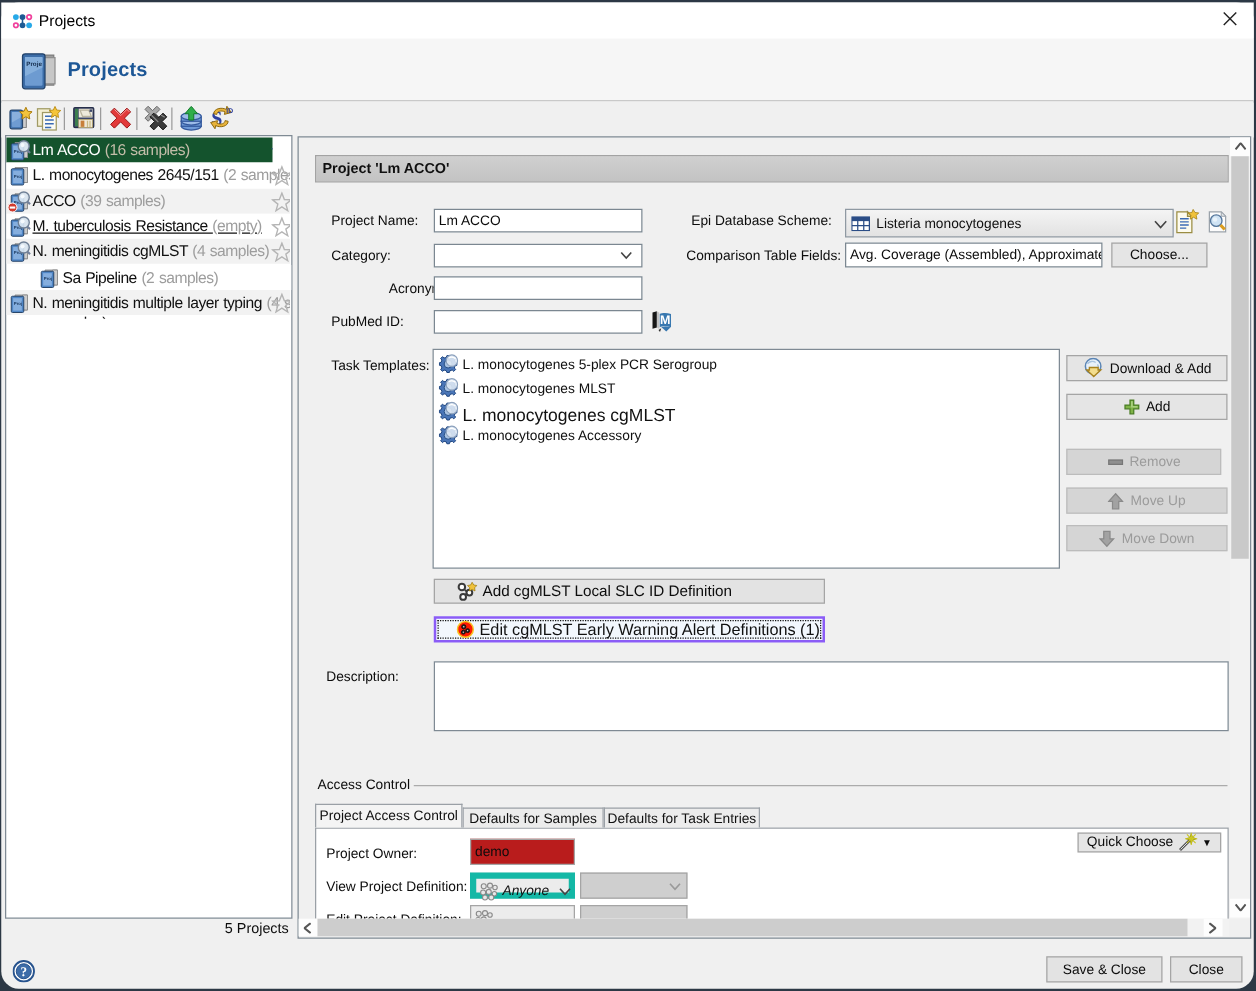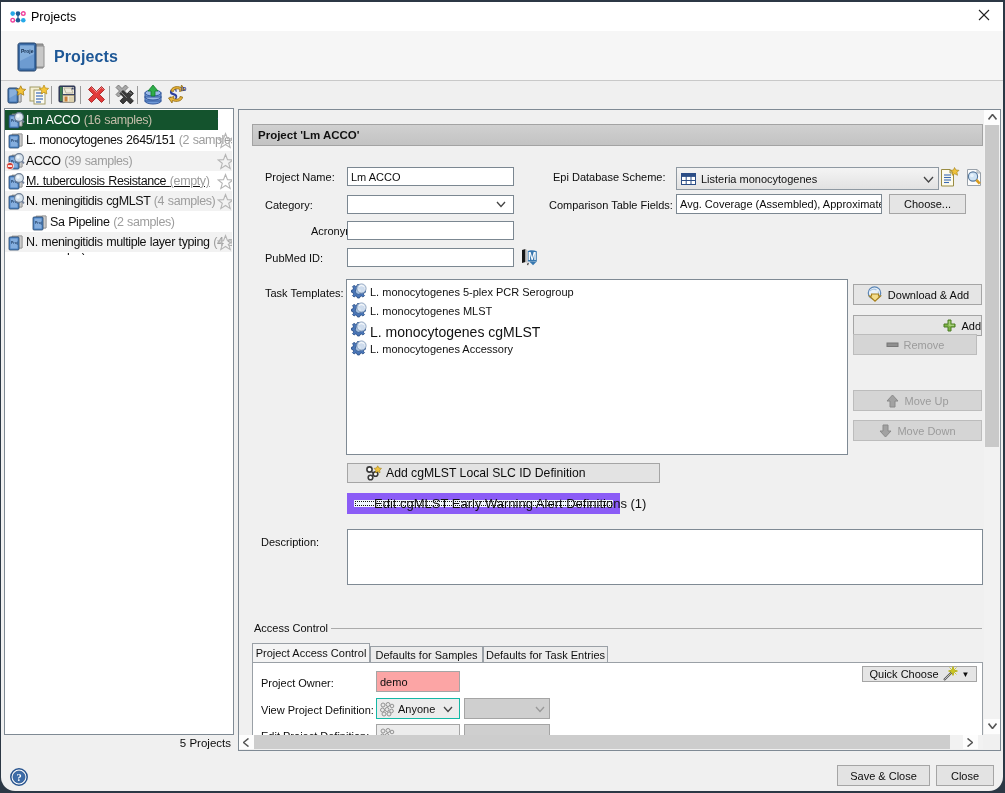--- a/index.html
+++ b/index.html
@@ -335,27 +335,27 @@
           </div>
         </div>
 
     <div class="btn" style="left:614px; top:174px; width:129px; height:21px;">
       <svg width="18" height="17" viewBox="0 0 18 17" style="margin-right:4px;">
         <circle cx="8.5" cy="7" r="6.2" fill="#e8f1fa" stroke="#5b85b5" stroke-width="1.2"></circle>
         <path d="M4 5 C5.5 3 8.5 2.5 10.5 4 M12 5.5 C13 7 12.5 8.5 12 9" fill="none" stroke="#a9c4e0" stroke-width="1.1"></path>
         <path d="M5.5 8 L12.5 8 L12.5 10 L14.6 10 L9 15.2 L3.4 10 L5.5 10 Z" fill="#f3dd8d" stroke="#a8821e" stroke-width="1.1"></path>
       </svg>
       Download &amp; Add</div>
-    <div class="btn" style="left:614px; top:205px; width:129px; height:21px;justify-content:flex-end;">
+    <div class="btn" style="left:614px; top:205px; width:129px; height:21px;">
       <svg width="13" height="13" viewBox="0 0 13 13" style="margin-right:5px;">
         <path d="M5 1 L8 1 L8 5 L12 5 L12 8 L8 8 L8 12 L5 12 L5 8 L1 8 L1 5 L5 5 Z" fill="#7fb347" stroke="#4a7d24" stroke-width="1"></path>
         <path d="M5.8 2 L7.2 2 L7.2 5.8 L11 5.8 L11 7 L5.8 7 Z" fill="#a8cf7e"></path>
       </svg>
       Add</div>
-    <div class="btn dis" style="left:614px; top:224px; width:124px; height:21px;">
+    <div class="btn dis" style="left:614px; top:249px; width:124px; height:21px;">
       <svg width="13" height="13" viewBox="0 0 13 13" style="margin-right:5px;">
             <rect x="1" y="5" width="11" height="3.5" fill="#8f8f8f" stroke="#777"></rect>
           </svg>
       Remove</div>
     <div class="btn dis" style="left:614px; top:280px; width:129px; height:21px;">
       <svg width="13" height="14" viewBox="0 0 13 14" style="margin-right:5px;">
             <path d="M6.5 1 L12 7 L9 7 L9 13 L4 13 L4 7 L1 7 Z" fill="#a2a2a2" stroke="#8a8a8a"></path>
           </svg>
       Move Up</div>
     <div class="btn dis" style="left:614px; top:310px; width:129px; height:21px;">
@@ -369,21 +369,21 @@
         <g stroke="#3a3a3a" stroke-width="1.4">
               <line x1="5" y1="5" x2="9" y2="9"></line>
               <line x1="9" y1="9" x2="6" y2="12"></line>
             </g>
         <circle cx="4.5" cy="4.5" r="2.6" fill="#fff" stroke="#3a3a3a" stroke-width="1.6"></circle>
         <circle cx="10.5" cy="9" r="2.3" fill="#fff" stroke="#3a3a3a" stroke-width="1.6"></circle>
         <circle cx="5.5" cy="12.5" r="2.3" fill="#fff" stroke="#3a3a3a" stroke-width="1.6"></circle>
         <path d="M12.7 0.8 L14 3 L16.5 3.4 L14.7 5.2 L15 7.8 L12.7 6.5 L10.4 7.8 L10.8 5.2 L9 3.4 L11.5 3 Z" fill="#f0c23c" stroke="#a07d10" stroke-width="0.6"></path>
       </svg>
       Add cgMLST Local SLC ID Definition</div>
-    <div class="abs" style="left:108px; top:383px; width:273px; height:21px; background:#f2f7fd; border:7px solid #8b5cf6;">
+    <div class="abs" style="left:108px; top:383px; width:313px; height:21px; background:#f2f7fd; border:2px solid #8b5cf6;">
       <div class="abs" style="left:1px; top:1px; right:1px; bottom:1px; border:1px dotted #111; display:flex; align-items:center; padding-left:14px; font-size:13px; white-space:nowrap;">
         <svg width="19" height="19" viewBox="0 0 19 19" style="margin-right:4px;">
           <circle cx="9.5" cy="9.5" r="8.2" fill="#fd1a02" stroke="#f8c423" stroke-width="1.6"></circle>
           <circle cx="7.8" cy="6.8" r="2.2" fill="#2a2a2a" stroke="#111" stroke-width="1"></circle>
           <circle cx="11.8" cy="10.8" r="2" fill="#2a2a2a" stroke="#111" stroke-width="1"></circle>
           <circle cx="7.4" cy="12.4" r="2" fill="#2a2a2a" stroke="#111" stroke-width="1"></circle>
           <circle cx="7.8" cy="6.8" r="0.8" fill="#ddd"></circle>
               <circle cx="11.8" cy="10.8" r="0.7" fill="#ddd"></circle>
               <circle cx="7.4" cy="12.4" r="0.7" fill="#ddd"></circle>
         </svg>
@@ -395,23 +395,23 @@
 
     <div class="lbl" style="left:15px; top:512px;">Access Control</div>
     <div class="abs" style="left:92px; top:518px; width:651px; height:1px; background:#ababab;"></div>
 
     <div class="abs" style="left:13px; top:533px; width:118px; height:19px; background:#f4f4f4; border:1px solid #9aa0a6; border-bottom:none; text-align:center; line-height:19px; font-size:11px; white-space:nowrap; overflow:hidden; z-index:3;">Project Access Control</div>
     <div class="abs" style="left:131px; top:536px; width:113px; height:16px; background:#ececec; border:1px solid #9aa0a6; border-bottom:none; text-align:center; line-height:16px; font-size:11px; white-space:nowrap; overflow:hidden; z-index:2;">Defaults for Samples</div>
     <div class="abs" style="left:244px; top:536px; width:125px; height:16px; background:#ececec; border:1px solid #9aa0a6; border-bottom:none; text-align:center; line-height:16px; font-size:11px; white-space:nowrap; overflow:hidden; z-index:2;">Defaults for Task Entries</div>
 
     <div class="abs" style="left:13px; top:552px; width:731px; height:95px; background:#fff; border:1px solid #9aa0a6;">
       <div class="lbl" style="left:8px; top:14px;">Project Owner:</div>
-      <div class="inp" style="left:123px; top:8px; width:84px; height:21px; background:#fca5a5; border-color:#a5a5a5; line-height:19px;">demo</div>
+      <div class="inp" style="left:123px; top:8px; width:84px; height:21px; background:#b91c1c; border-color:#a5a5a5; line-height:19px;">demo</div>
       <div class="lbl" style="left:8px; top:41px;">View Project Definition:</div>
-      <div class="abs" style="left:123px; top:35px; width:84px; height:21px; background:#ececec; border:1px solid #14b8a6;">
+      <div class="abs" style="left:123px; top:35px; width:84px; height:21px; background:#ececec; border:5px solid #14b8a6;font-style:italic;">
         <svg class="abs" style="left:2px; top:2px;" width="16" height="16" viewBox="0 0 16 16">
           <g fill="#e8e8e8" stroke="#8a8a8a" stroke-width="0.9">
             <circle cx="4" cy="4" r="2"></circle>
                 <circle cx="9" cy="3.5" r="2"></circle>
                 <circle cx="13" cy="5" r="1.8"></circle>
             <circle cx="3.5" cy="9" r="2"></circle>
                 <circle cx="8" cy="8.5" r="2"></circle>
                 <circle cx="12.5" cy="10" r="1.8"></circle>
             <circle cx="5" cy="13" r="2"></circle>
                 <circle cx="10" cy="13" r="2"></circle>

